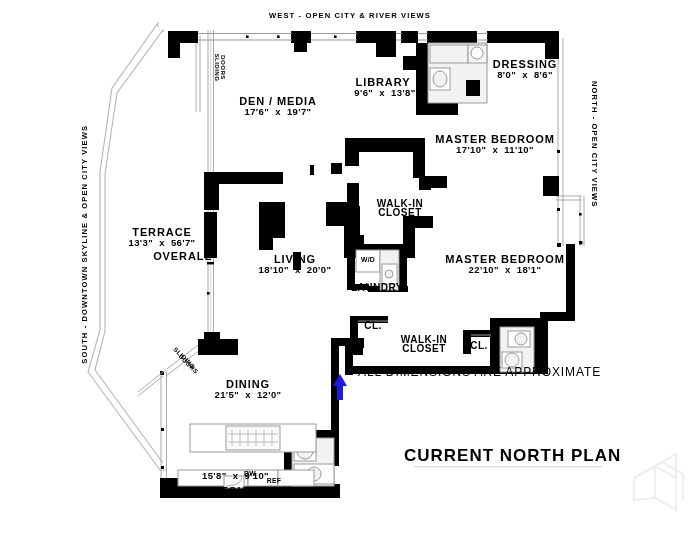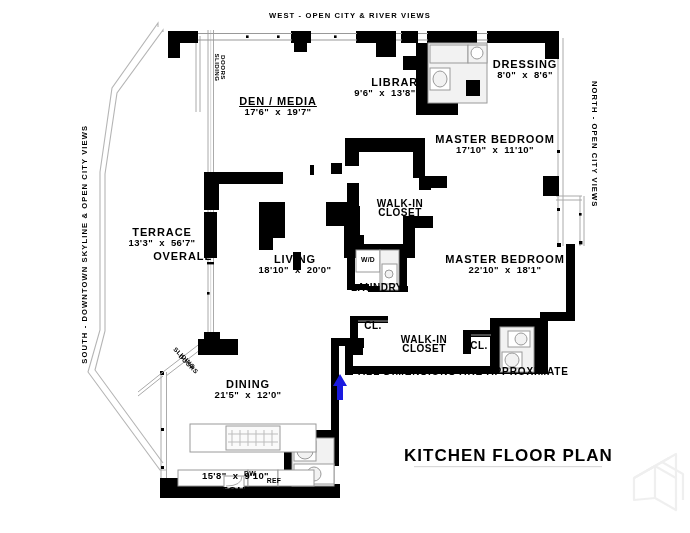--- a/index.html
+++ b/index.html
@@ -71,22 +71,22 @@
   }
   .rot-right {
     transform-origin: 50% 50%;
     transform: rotate(90deg);
   }
   .rot-diag {
     transform-origin: 50% 50%;
     transform: rotate(45deg);
   }
   .note-label {
-    font-size: 10px;
-    font-weight: bold;
+    font-size: 12px;
+    font-weight: normal;
     letter-spacing: 0.9px;
     font-variant: small-caps;
     text-transform: capitalize;
   }
   .title-label {
     font-size: 17px;
     font-weight: bold;
     letter-spacing: 1.0px;
     color: #000000;
   }
@@ -346,24 +346,24 @@
       <path d="M 648,470 L 669,458"></path>
     </g>
   </svg>
 
   <div class="lbl edge-label" style="left:200px; top:12px; width:300px;">WEST - OPEN CITY &amp; RIVER VIEWS</div>
 
   <div class="lbl edge-label rot-right" style="left:494px; top:140px; width:200px;">NORTH - OPEN CITY VIEWS</div>
 
   <div class="lbl edge-label rot-left" style="left:-65px; top:240px; width:300px;">SOUTH - DOWNTOWN SKYLINE &amp; OPEN CITY VIEWS</div>
 
-  <div class="lbl room-name" style="left:218px; top:95px; width:120px;text-decoration:underline;">DEN / MEDIA</div>
+  <div class="lbl room-name" style="left:218px; top:95px; width:120px;">DEN / MEDIA</div>
   <div class="lbl room-dim" style="left:218px; top:107px; width:120px;">17'6"  x  19'7"</div>
 
-  <div class="lbl room-name" style="left:316px; top:76px; width:110px;text-align:right;">LIBRARY</div>
+  <div class="lbl room-name" style="left:328px; top:76px; width:110px;">LIBRARY</div>
   <div class="lbl room-dim" style="left:330px; top:88px; width:110px;">9'6"  x  13'8"</div>
 
   <div class="lbl room-name" style="left:480px; top:58px; width:90px;">DRESSING</div>
   <div class="lbl room-dim" style="left:480px; top:70px; width:90px;">8'0"  x  8'6"</div>
 
   <div class="lbl room-name" style="left:430px; top:133px; width:130px;">MASTER BEDROOM</div>
   <div class="lbl room-dim" style="left:430px; top:145px; width:130px;">17'10"  x  11'10"</div>
 
   <div class="lbl room-name" style="left:440px; top:253px; width:130px;">MASTER BEDROOM</div>
   <div class="lbl room-dim" style="left:440px; top:265px; width:130px;">22'10"  x  18'1"</div>
@@ -400,15 +400,15 @@
   <div class="lbl appliance-label" style="left:260px; top:477px; width:28px;">REF</div>
 
   <div class="lbl micro-name rot-right" style="left:193px; top:64px; width:48px;">SLIDING</div>
   <div class="lbl micro-name rot-right" style="left:199px; top:64px; width:48px;">DOORS</div>
 
   <div class="lbl micro-name rot-diag" style="left:162px; top:355px; width:44px;">SLIDING</div>
   <div class="lbl micro-name rot-diag" style="left:166px; top:361px; width:44px;">DOORS</div>
 
   <div class="lbl note-label" style="left:358px; top:366px; width:140px;">ALL DIMENSIONS ARE APPROXIMATE</div>
 
-  <div class="lbl title-label" style="left:404px; top:446px; width:208px;">KITCHEN FLOOR PLAN</div>
+  <div class="lbl title-label" style="left:404px; top:446px; width:208px;">CURRENT NORTH PLAN</div>
 
 </div>
 
 </body></html>

